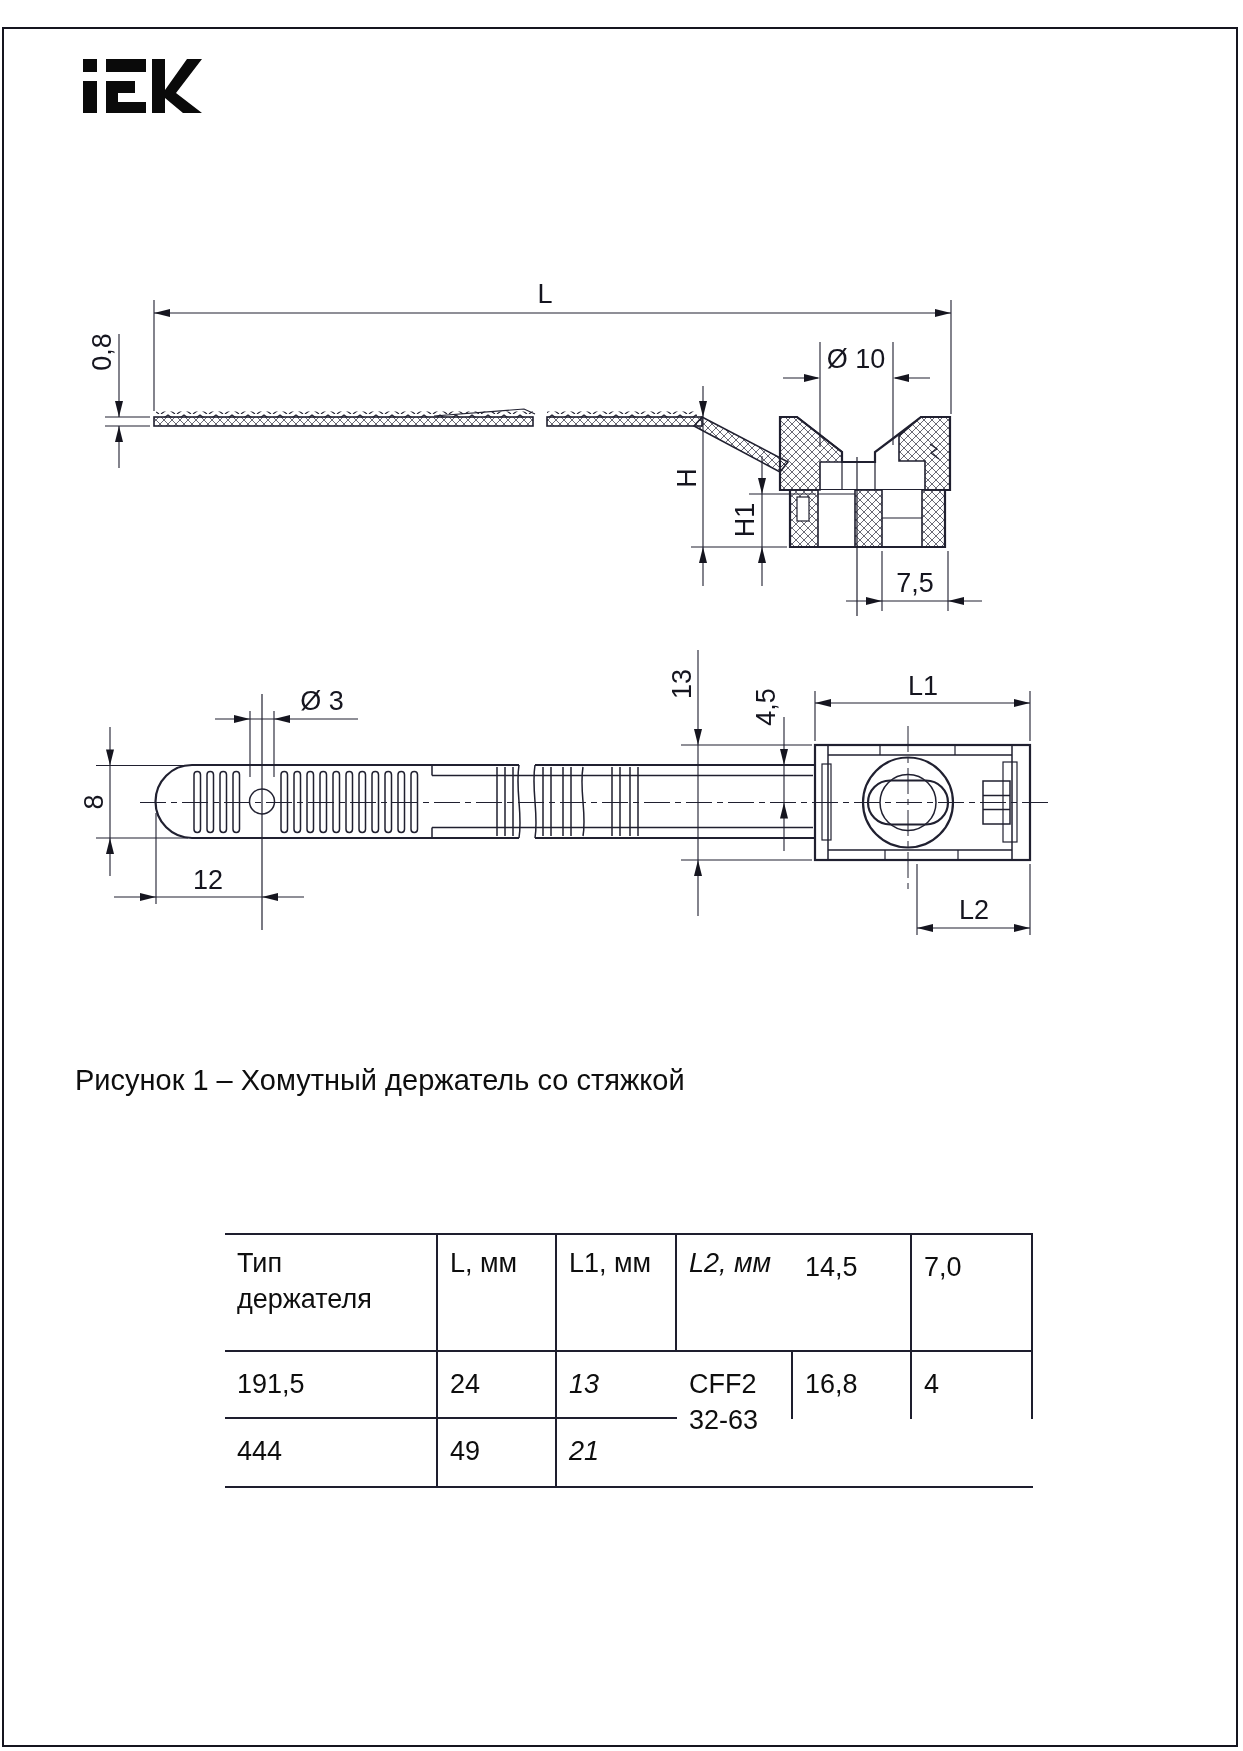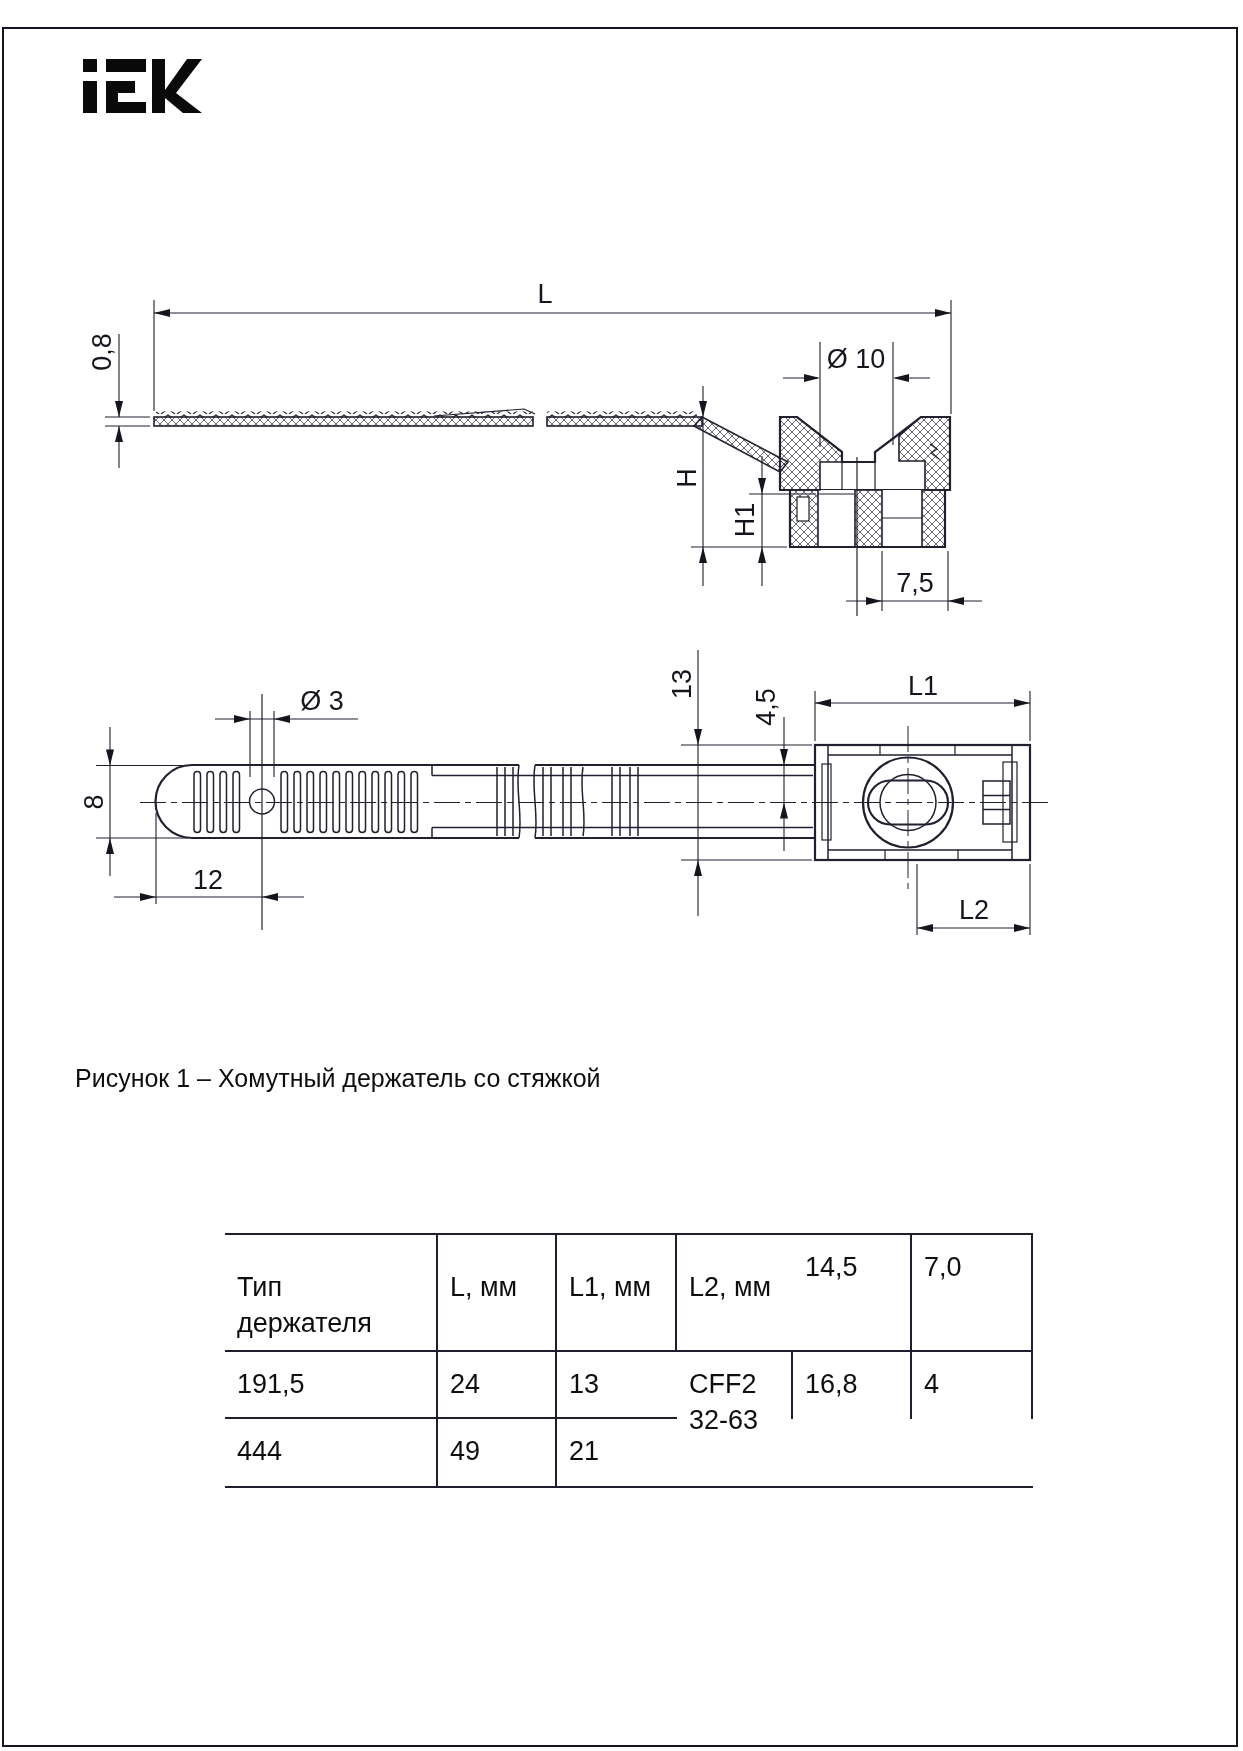--- a/index.html
+++ b/index.html
@@ -13,29 +13,29 @@
   .drawing text{font-family:"Liberation Sans",sans-serif;font-size:27px;fill:#15151f;}
   .o2{fill:none;stroke:#202030;stroke-width:2.2;stroke-linejoin:miter;}
   .fw{fill:#ffffff;stroke:#202030;stroke-width:2.2;stroke-linejoin:miter;}
   .xh{fill:url(#xh);stroke:#202030;stroke-width:1.6;}
   .t {fill:none;stroke:#202030;stroke-width:1.2;}
   .t2{fill:none;stroke:#202030;stroke-width:1.5;}
   .d {fill:none;stroke:#202030;stroke-width:1.1;}
   .cl{fill:none;stroke:#202030;stroke-width:1;stroke-dasharray:26 5 6 5;}
   .ar{fill:#15151f;stroke:none;}
   .wh{fill:#ffffff;stroke:#202030;stroke-width:1.2;}
-  .caption{position:absolute;left:75px;top:1064px;font-size:25px;color:#0e0e0e;white-space:nowrap;}
+  .caption{position:absolute;left:75px;top:1064px;font-size:29px;color:#0e0e0e;white-space:nowrap;}
   .spec-table{position:absolute;left:225px;top:1233px;width:808px;display:grid;
       grid-template-columns:213px 119px 120px 116px 119px 121px;
       grid-template-rows:117px 67px 67px;
       border-top:2px solid #1e1e2e;border-bottom:2px solid #1e1e2e;box-sizing:content-box;
       font-size:27px;color:#0e0e0e;}
   .cell{border-right:2px solid #1e1e2e;box-sizing:border-box;padding:14px 4px 0 12px;line-height:1.35;}
-  .cell.lastcol{border-right:none;}
-  .cell.hdr{padding-top:34px;}
+  .cell.lastcol{border-right:none;font-style:italic;}
+  .cell.hdr{padding-top:10px;}
   .cell.hdr.first{padding-right:60px;}
   .cell.bb{border-bottom:2px solid #1e1e2e;}
 </style>
 </head>
 <body>
 
 <div class="page">
   <div class="frame"></div>
 
   <svg class="logo" viewBox="0 0 120 58" aria-label="IEK">

